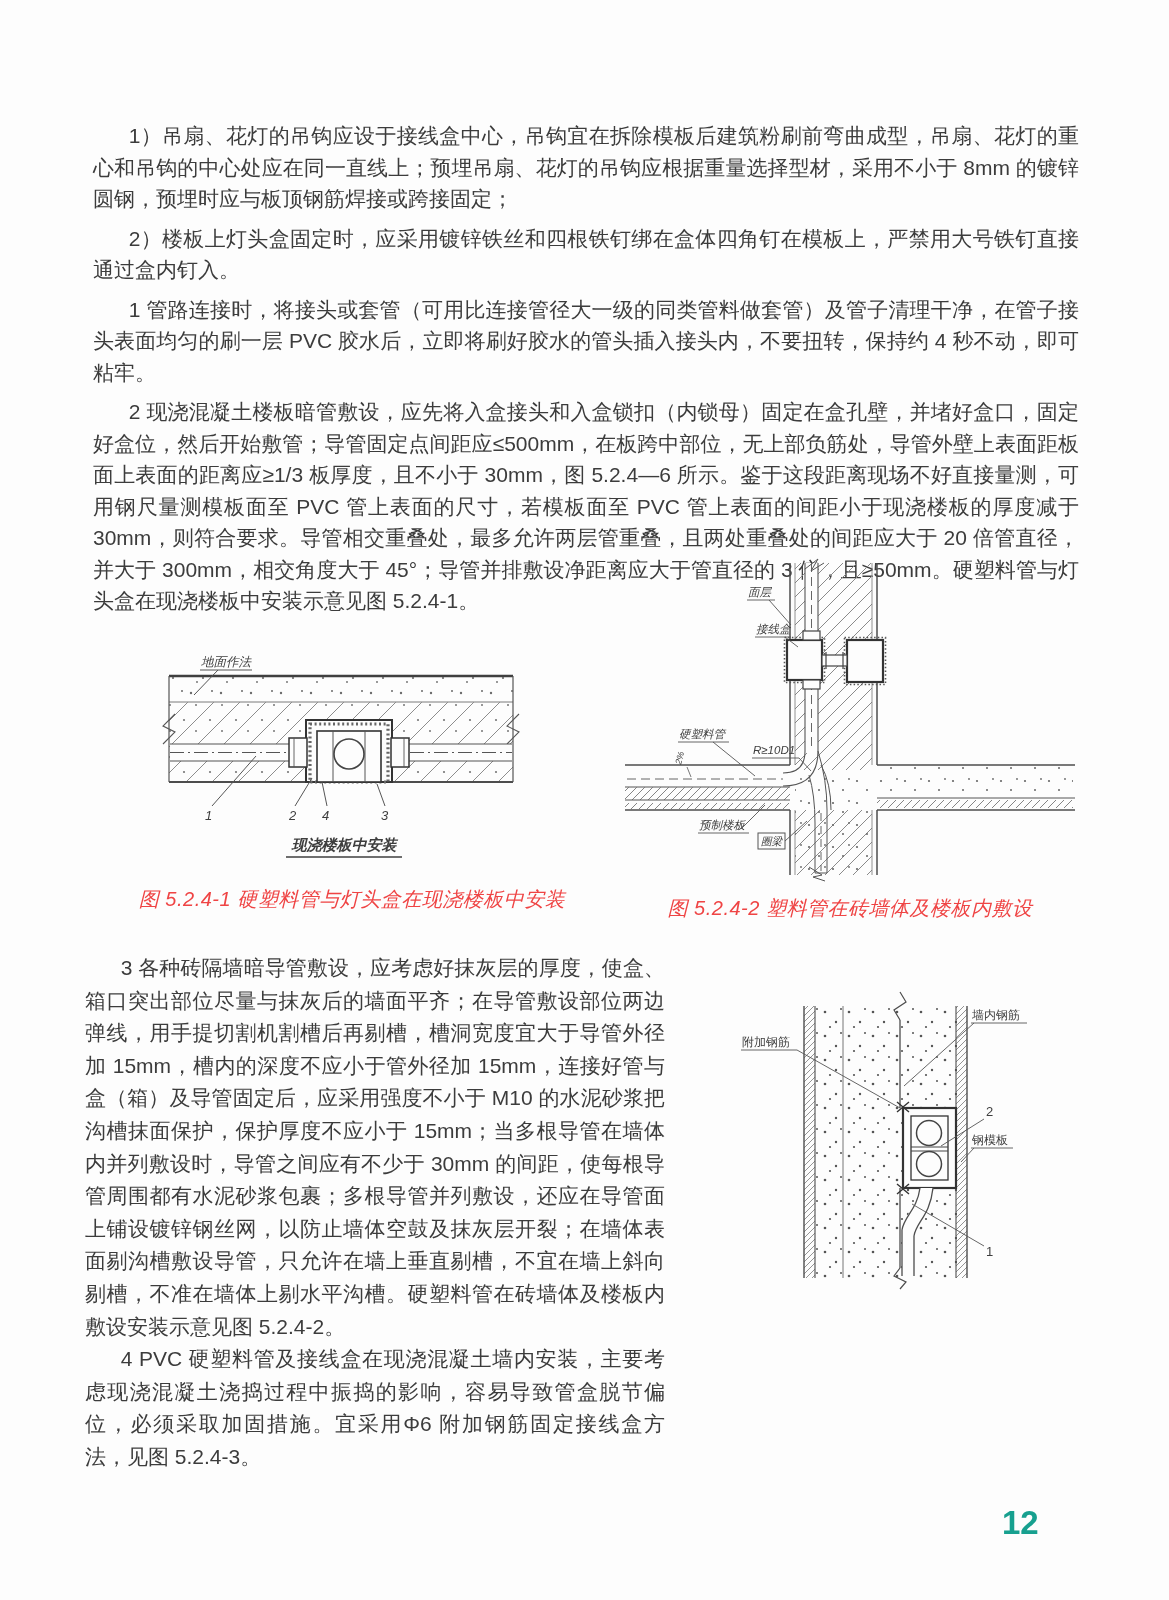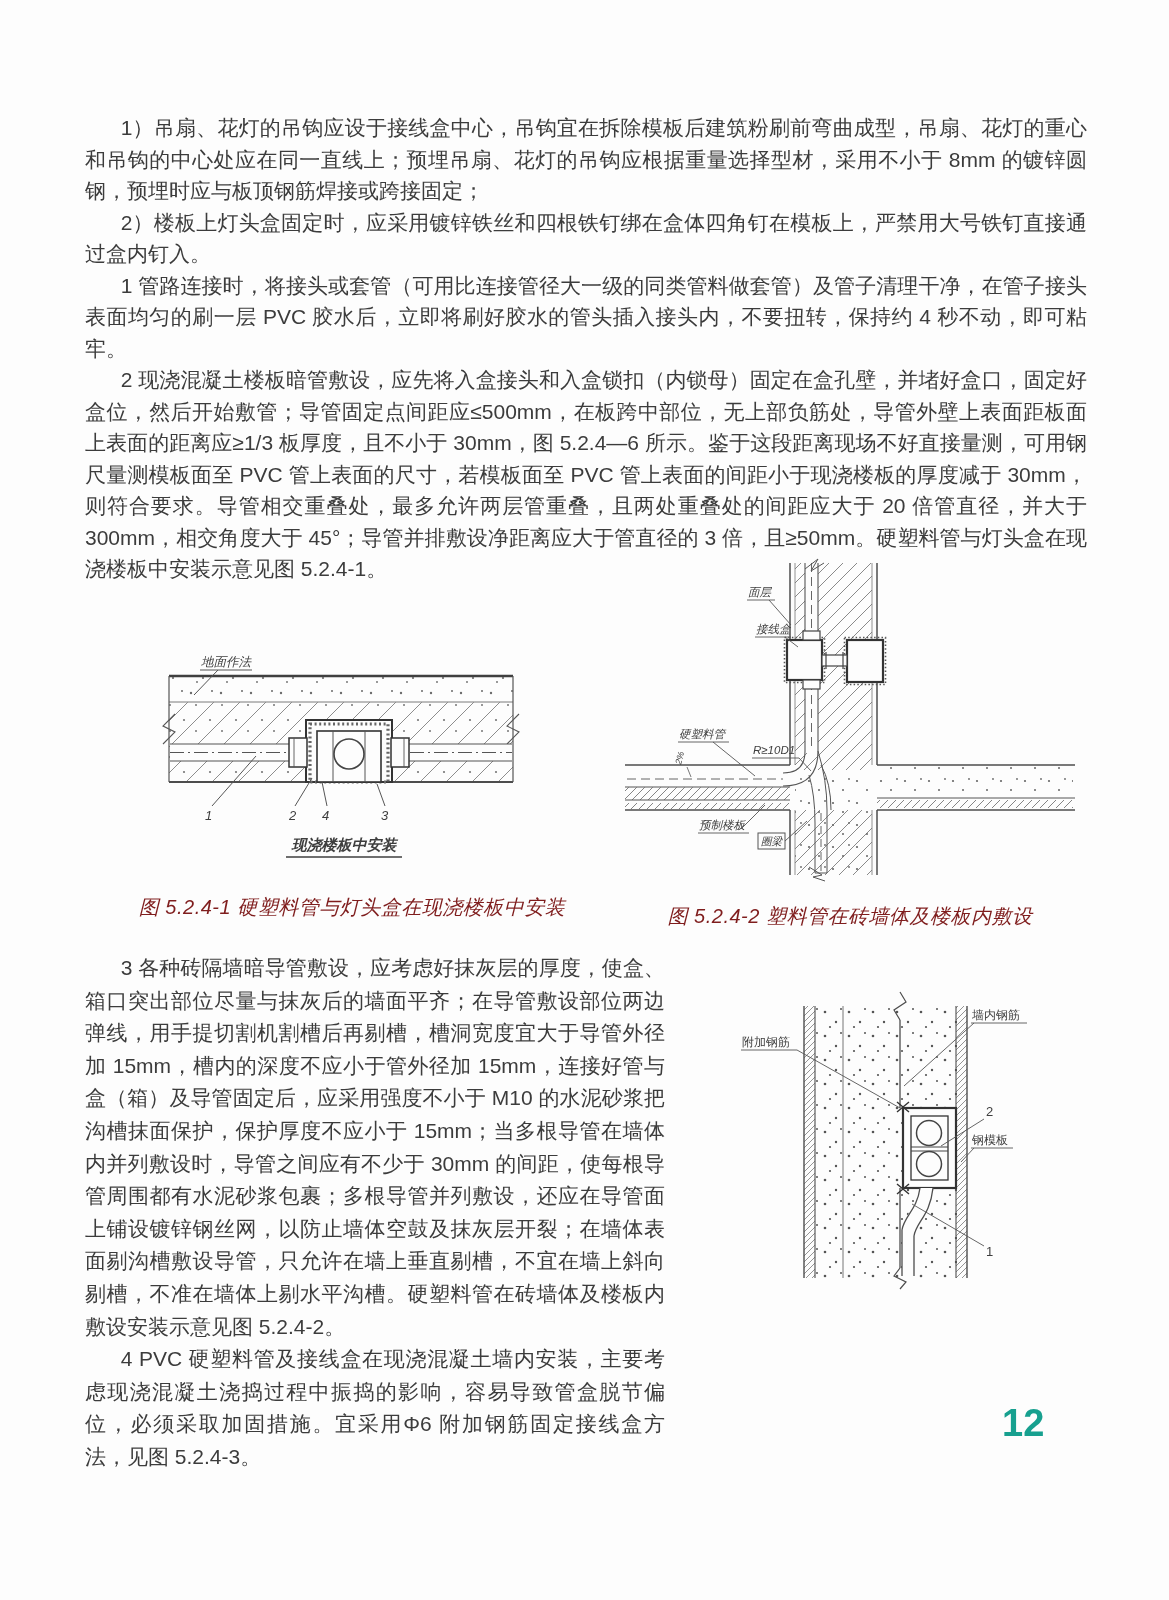--- a/index.html
+++ b/index.html
@@ -5,36 +5,36 @@
   * { margin:0; padding:0; box-sizing:border-box; }
   body { background:#888; font-family:"Liberation Sans","DejaVu Sans",sans-serif; }
   .page {
     position:relative; width:1169px; height:1600px; margin:0 auto;
     background:#fdfdfd; overflow:hidden; color:#3c3c3c;
   }
   .top-text {
     position:absolute; left:85px; top:112px; width:1002px;
     font-size:21px; line-height:31.5px; text-align:justify; color:#3c3c3c;
   }
-  .top-text p { text-indent:1.7em; margin:0; }
+  .top-text p { text-indent:1.7em; margin:8px; }
   .sec-heading { font-weight:bold; text-indent:1.7em; line-height:33px; }
   .figure-block { position:absolute;font-style:italic; }
   .fig-caption {
-    text-align:center; font-size:20px; color:#7f1d1d; margin-top:20px;
+    text-align:center; font-size:20px; color:#ef4444; margin-top:12px;
     letter-spacing:0.5px;
   }
   .bottom-section { position:absolute; left:85px; top:952px; width:1002px; }
   .bottom-text {
     position:absolute; left:0; top:0; width:580px;
     font-size:21px; line-height:32.6px; text-align:justify; color:#3c3c3c;
   }
   .bottom-text p { text-indent:1.7em; margin:0; }
   .fig3-block { position:absolute; left:615px; top:6px; width:387px; }
   .page-number {
-    position:absolute; left:1002px; top:1402px; font-size:38px;
+    position:absolute; left:1002px; top:1504px; font-size:33px;
     font-weight:bold;
   }
   svg text { font-family:"Liberation Sans","DejaVu Sans",sans-serif; fill:#3e3e3e; }
   svg { display:block; }
 </style>
 </head>
 <body>
 
 <div class="page">
 

